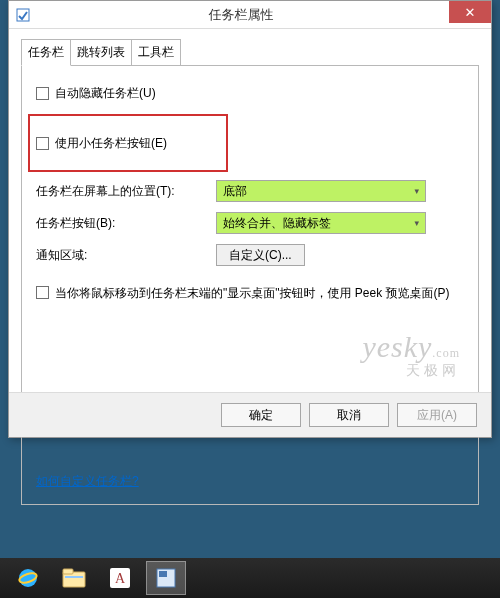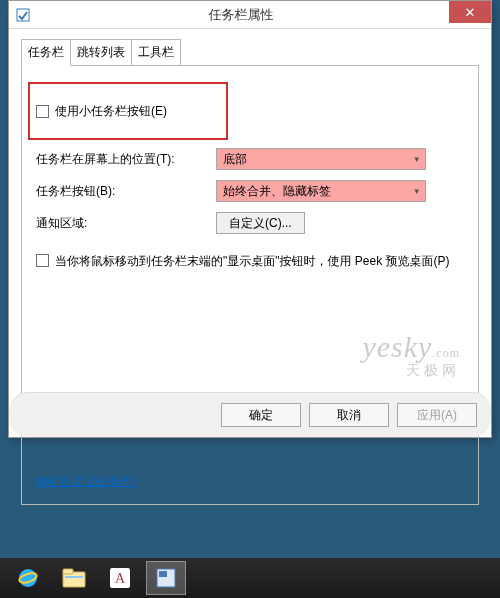--- a/index.html
+++ b/index.html
@@ -110,21 +110,21 @@
     width: 200px;
   }
   .label-col {
     width: 180px;
     flex-shrink: 0;
   }
   .combo {
     flex: 1;
     height: 22px;
     border: 1px solid #a6a6a6;
-    background: #fca5a5;
+    background: #bef264;
     padding: 0 6px;
     display: flex;
     align-items: center;
     justify-content: space-between;
     cursor: pointer;
     font-size: 12px;
     max-width: 210px;
   }
   .combo .arrow {
     font-size: 9px;
@@ -158,21 +158,21 @@
     bottom: 14px;
   }
   .button-row {
     display: flex;
     justify-content: flex-end;
     gap: 8px;
     padding: 10px 14px;
     border-top: 1px solid #dcdcdc;
     background: #f0f0f0;
     position: absolute;
-    bottom: 0; left: 0; right: 0; border-radius: 19px;
+    bottom: 0; left: 0; right: 0;
   }
   .dlg-btn {
     min-width: 80px;
     height: 24px;
     border: 1px solid #a6a6a6;
     background: #f7f7f7;
     font-size: 12px;
     cursor: pointer;
     display: inline-flex;
     align-items: center; justify-content: center;
@@ -238,20 +238,24 @@
   <div class="body-area">
     <div class="tabs">
       <div class="tab active">任务栏</div>
       <div class="tab">跳转列表</div>
       <div class="tab">工具栏</div>
     </div>
 
     <div class="tab-panel">
 
 
+      <div class="row">
+        <span class="checkbox"></span>
+        <span>自动隐藏任务栏(U)</span>
+      </div>
 
       <div class="highlight-row">
         <div class="row" style="margin-bottom:0">
           <span class="checkbox"></span>
           <span>使用小任务栏按钮(E)</span>
         </div>
       </div>
 
       <div class="row">
         <span class="label-col">任务栏在屏幕上的位置(T):</span>

